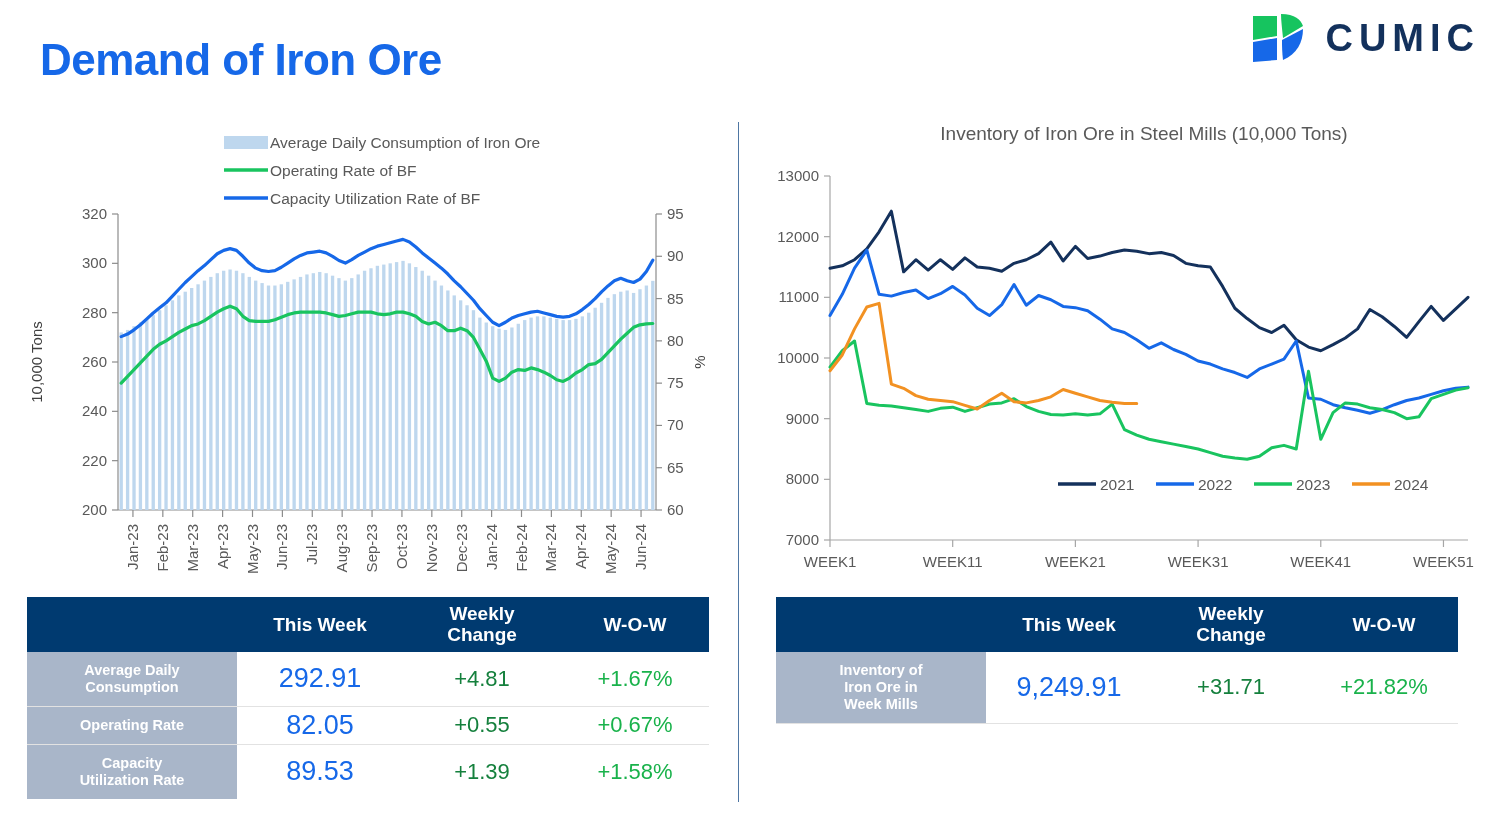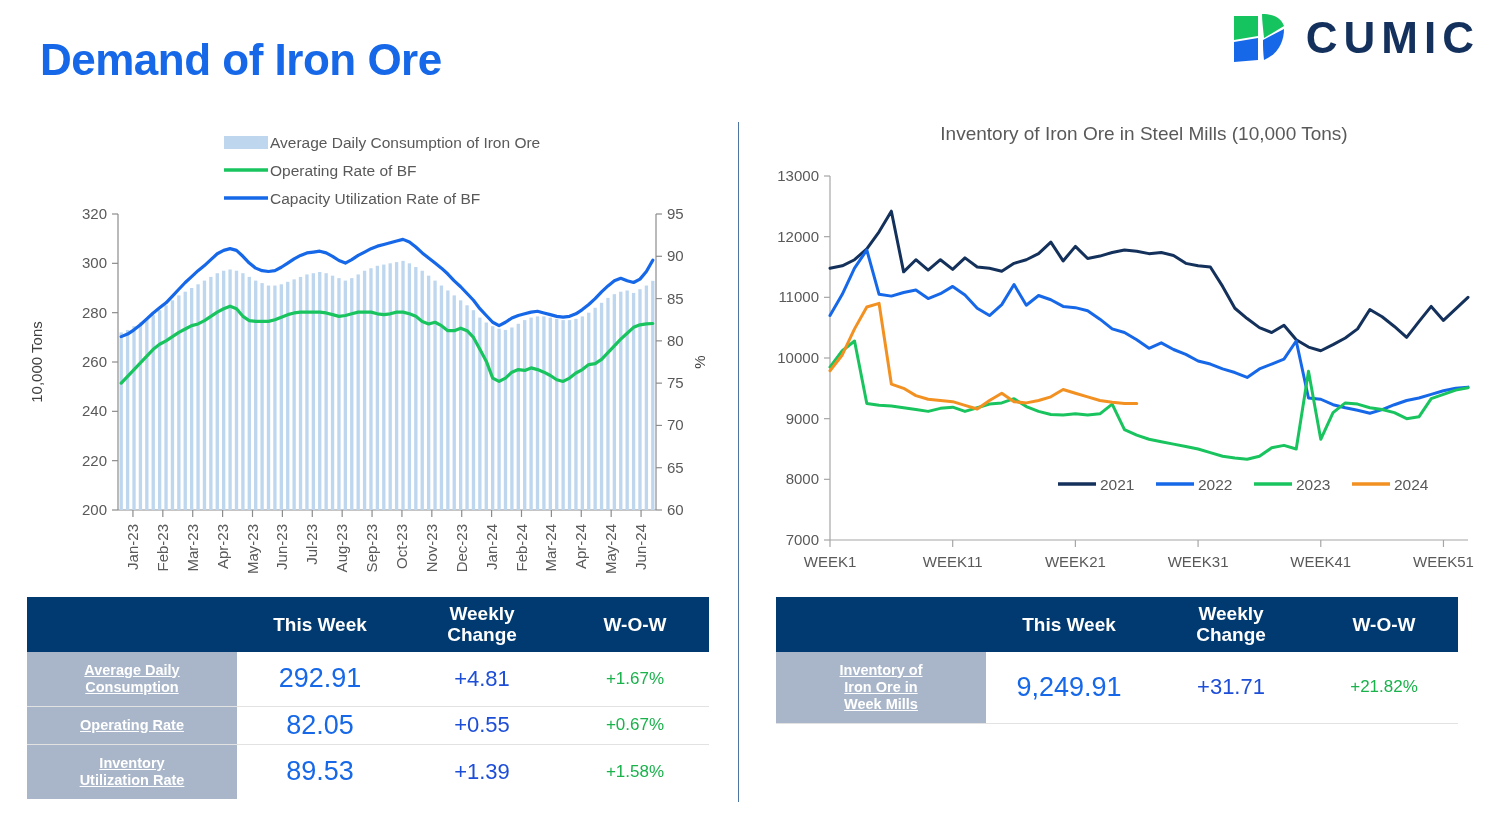--- a/index.html
+++ b/index.html
@@ -9,21 +9,21 @@
     overflow:hidden;position:relative;
   }
   
   #page-title{
     position:absolute;left:40px;top:38px;
     font-size:44px;font-weight:bold;color:#1668e8;
     letter-spacing:-0.5px;line-height:1;
   }
   #brand-logo{position:absolute;right:22px;top:12px;display:flex;align-items:center;gap:12px;}
   #brand-name{
-    font-size:44px;font-weight:bold;color:#13315c;letter-spacing:6px;
+    font-size:38px;font-weight:bold;color:#13315c;letter-spacing:6px;
   }
   
   #center-divider{
     position:absolute;left:738px;top:122px;width:1px;height:680px;
     background:#2f5e93;opacity:.85;
   }
   
   .panel{position:absolute;top:118px;}
   #left-panel{left:0;width:738px;text-decoration:underline;}
   #right-panel{left:740px;width:648px;}
@@ -42,26 +42,26 @@
     background:#003a70;color:#ffffff;font-size:19px;font-weight:bold;
     padding:6px 4px;text-align:center;line-height:1.12;border:0;
   }
   .data-table th.corner{background:#003a70;}
   .data-table td{
     border:0;padding:0;text-align:center;vertical-align:middle;
     background:#ffffff;
   }
   .row-label{
     background:#a9b6c9;color:#ffffff;font-size:14.5px;font-weight:bold;
-    line-height:1.18;padding:10px 6px;text-align:center;text-decoration:underline;
+    line-height:1.18;padding:10px 6px;text-align:center;
   }
   .row-label-wrap{display:block;}
   .val-week{color:#1668e8;font-size:27px;}
-  .val-change{color:#1d4ed8;font-size:22px;}
-  .val-wow{color:#19b24b;font-size:17px;}
+  .val-change{color:#15803d;font-size:22px;}
+  .val-wow{color:#19b24b;font-size:22px;}
   .cell-pad{padding:16px 4px;}
   .tbl-sep{height:1px;background:#e2e2e2;}
 </style>
 </head>
 <body>
 
 <div id="page-title">Demand of Iron Ore</div>
 
 <div id="brand-logo">
   <svg width="62" height="52" viewBox="0 0 62 52">
@@ -355,21 +355,21 @@
       <td class="cell-pad val-wow">+0.67%</td>
     </tr>
     <tr>
         <td colspan="4">
           <div class="tbl-sep"></div>
         </td>
       </tr>
     <tr>
       <td>
         <div class="row-label">
-          <span class="row-label-wrap">Inventory</span>
+          <span class="row-label-wrap">Capacity</span>
           <span class="row-label-wrap">Utilization Rate</span>
         </div>
       </td>
       <td class="cell-pad val-week">89.53</td>
       <td class="cell-pad val-change">+1.39</td>
       <td class="cell-pad val-wow">+1.58%</td>
     </tr>
   </tbody>
 </table>
 

